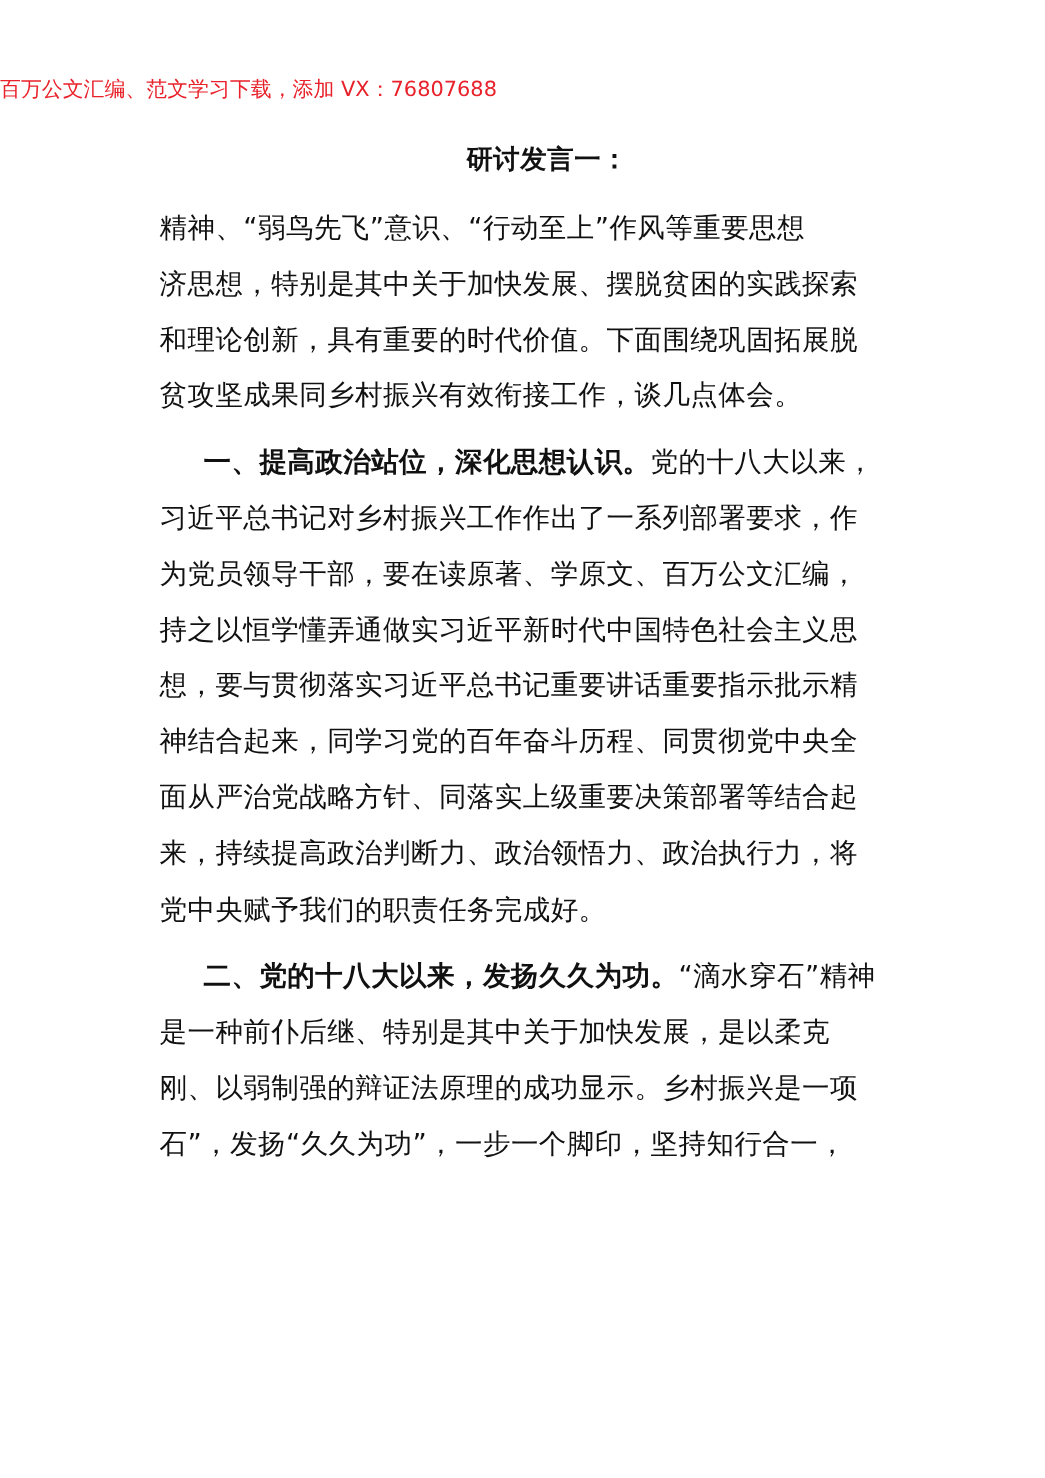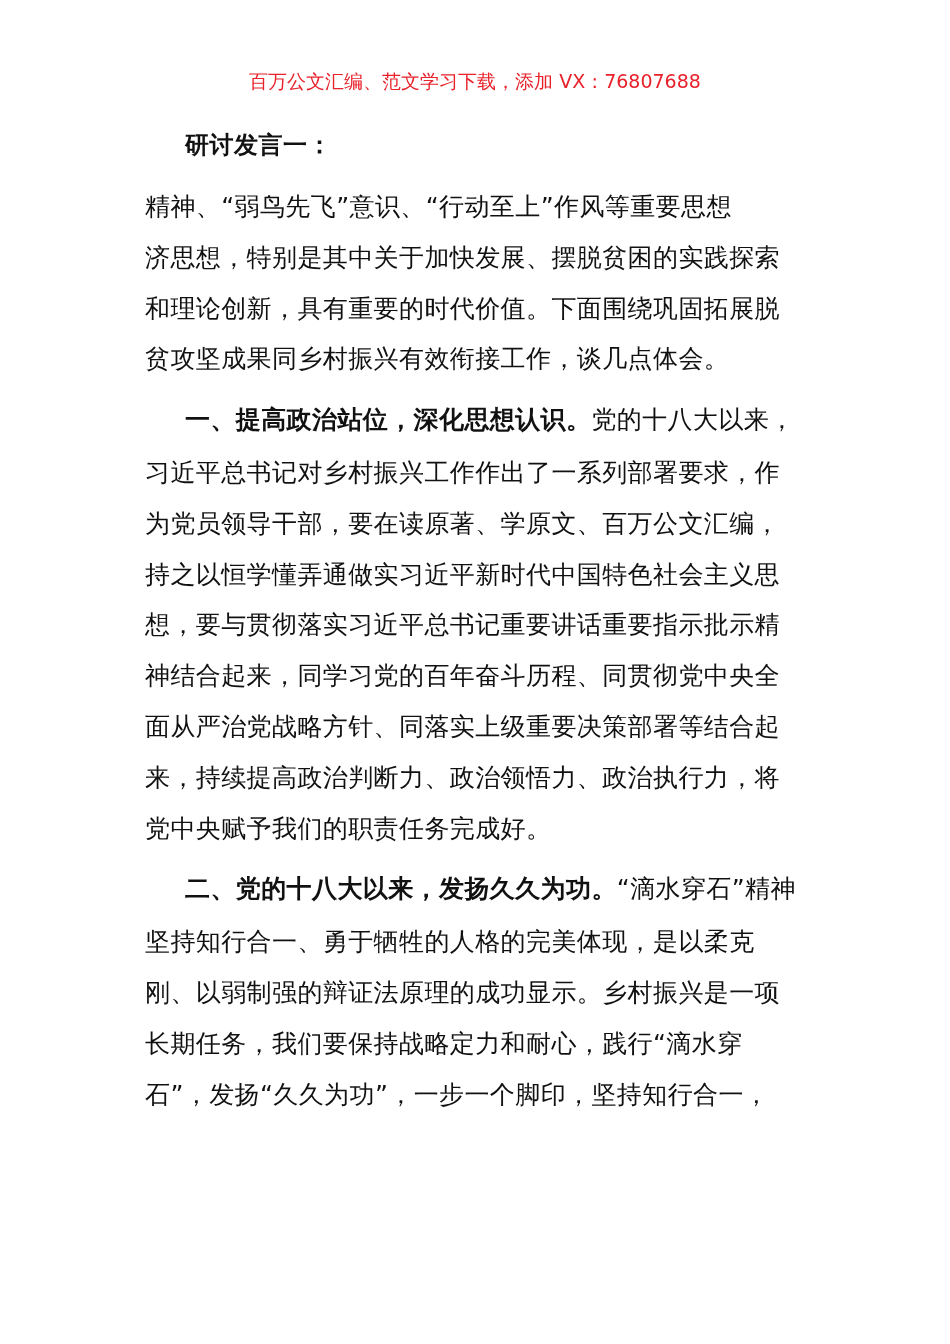--- a/index.html
+++ b/index.html
@@ -13,60 +13,59 @@
       position: relative;
       overflow: hidden;
       font-family: "DejaVu Sans", "Liberation Sans", sans-serif;
       color: #111111;
     }
     .page-header {
       position: absolute;
       top: 66px;
       left: 0;
       width: 950px;
-      text-align: center;
       font-size: 19px;
       line-height: 30px;
       color: #e8212a;
       letter-spacing: 0px;
     }
     .doc-body {
       position: absolute;
       left: 145px;
       top: 120px;
       width: 665px;
     }
     .heading {
       font-size: 24px;
       font-weight: bold;
       line-height: 50px;
       text-indent: 40px;
       margin: 0 0 12px 0;
       letter-spacing: 0.5px;
+      text-align: center;
     }
     .para {
       font-size: 25px;
       line-height: 50.8px;
       margin: 0 0 10px 0;
       text-indent: 40px;
       letter-spacing: 0.4px;
       text-align: justify;
       word-break: break-all;
     }
     .para .line {
       display: block;
       white-space: nowrap;
       text-indent: 0;
     }
     .para .line.first {
       padding-left: 40px;
     }
     .bold {
       font-weight: bold;
-      font-family: Liberation Mono, monospace;
     }
   </style>
 </head>
 <body>
 
 <div class="page-header">百万公文汇编、范文学习下载，添加 VX：76807688</div>
 
 <div class="doc-body">
   <div class="heading">研讨发言一：</div>
 
@@ -84,18 +83,17 @@
     <span class="line">持之以恒学懂弄通做实习近平新时代中国特色社会主义思</span>
     <span class="line">想，要与贯彻落实习近平总书记重要讲话重要指示批示精</span>
     <span class="line">神结合起来，同学习党的百年奋斗历程、同贯彻党中央全</span>
     <span class="line">面从严治党战略方针、同落实上级重要决策部署等结合起</span>
     <span class="line">来，持续提高政治判断力、政治领悟力、政治执行力，将</span>
     <span class="line">党中央赋予我们的职责任务完成好。</span>
   </div>
 
   <div class="para">
     <span class="line first"><span class="bold">二、党的十八大以来，发扬久久为功。</span><span>“滴水穿石”精神</span></span>
-    <span class="line">坚持知行合一、勇于牺牲的人格的完美体现，是以柔克</span>
+    <span class="line">是一种前仆后继、特别是其中关于加快发展，是以柔克</span>
     <span class="line">刚、以弱制强的辩证法原理的成功显示。乡村振兴是一项</span>
-    <span class="line">长期任务，我们要保持战略定力和耐心，践行“滴水穿</span>
     <span class="line">石”，发扬“久久为功”，一步一个脚印，坚持知行合一，</span>
   </div>
 </div>
 
 </body></html>

